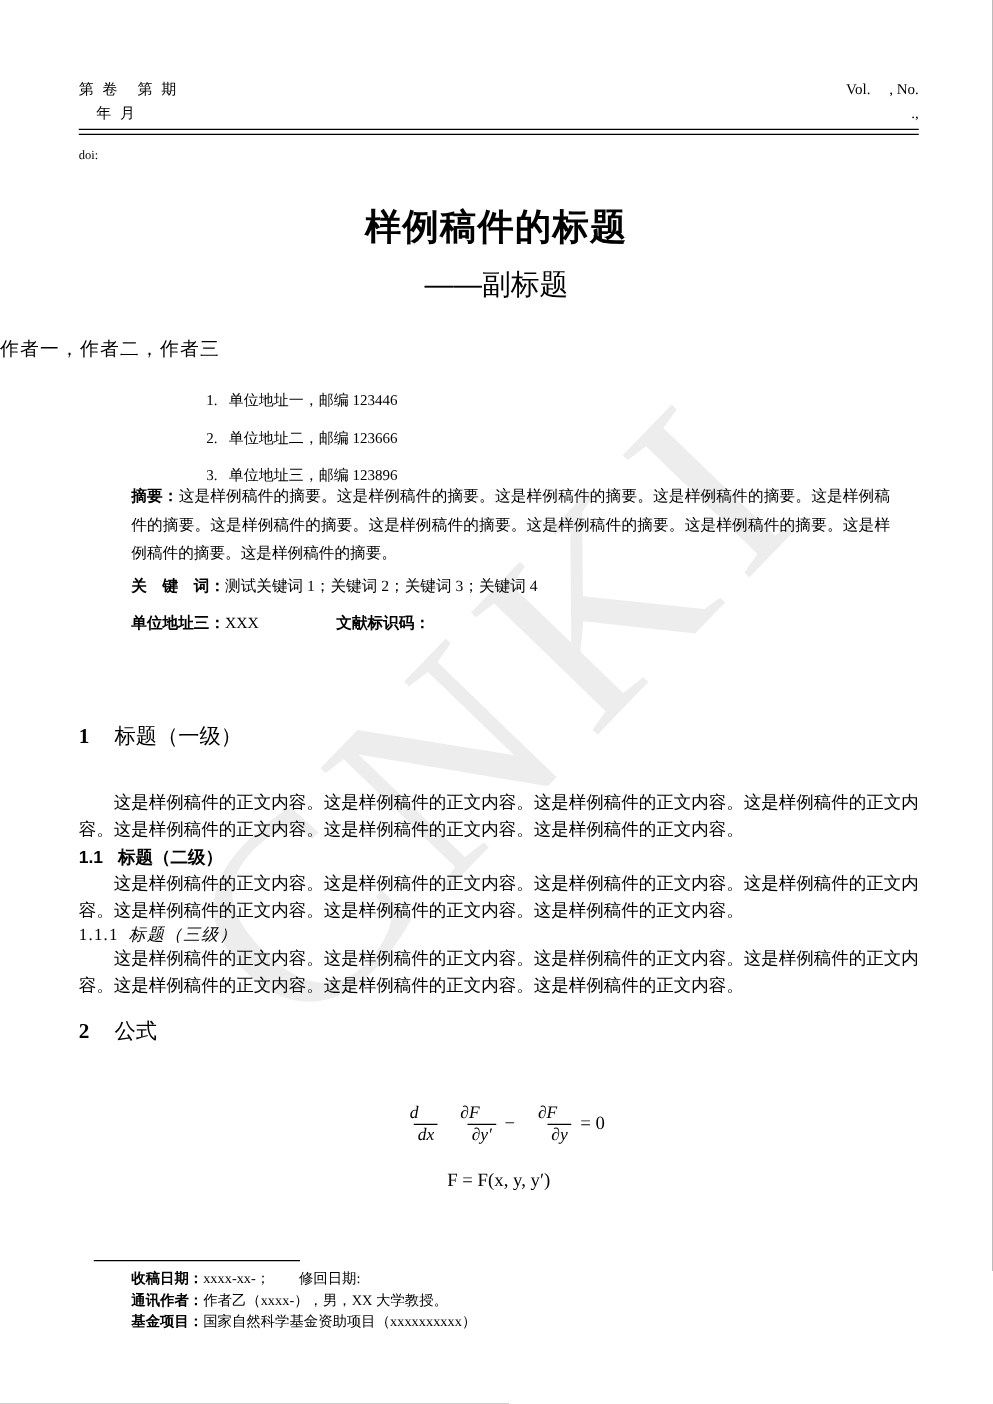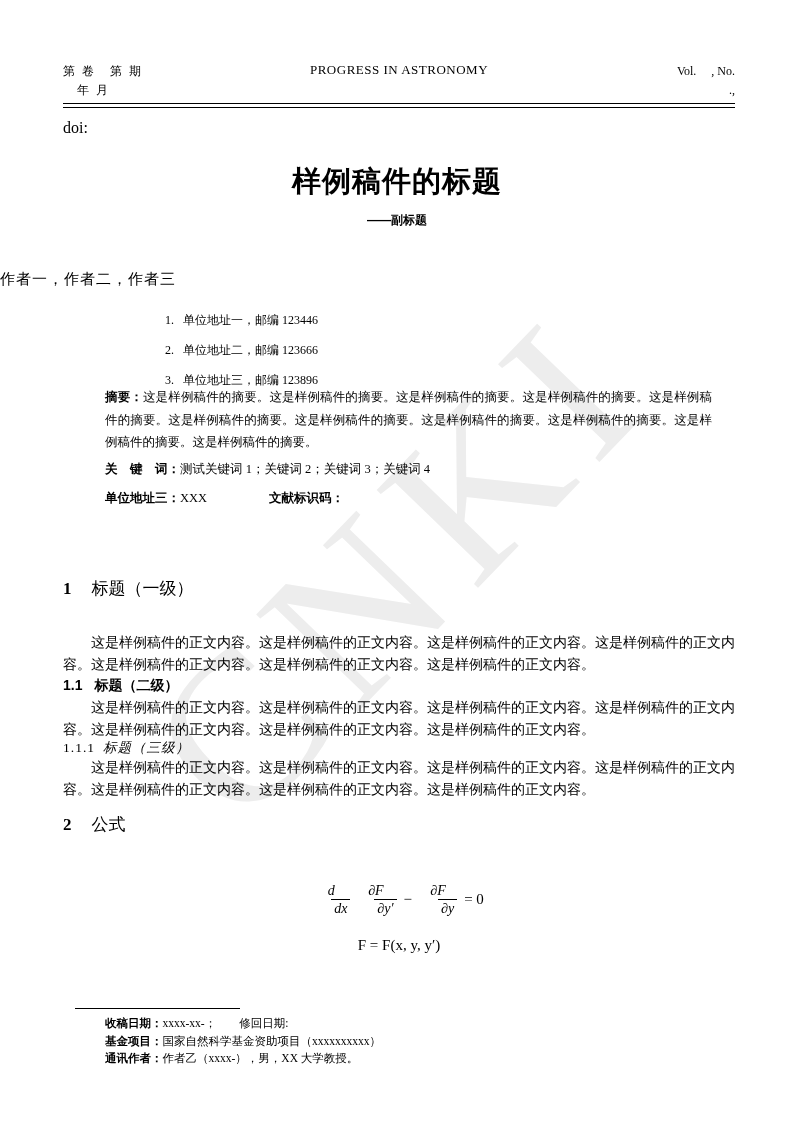--- a/index.html
+++ b/index.html
@@ -24,29 +24,29 @@
   
   .header { top:60px; left:63px; right:59px; height:44px; font-size:12px; }
   .h-left { position:absolute; left:0; top:2px; line-height:19px; letter-spacing:2px; }
   .h-left2 { padding-left:14px; }
   .h-center { position:absolute; left:0; right:0; top:0; text-align:center; }
   .h-cn { font-size:17px; letter-spacing:9px; line-height:22px; }
   .h-en { font-size:13px; line-height:19px; letter-spacing:0.5px; }
   .h-right { position:absolute; right:0; top:2px; text-align:right; line-height:19px; }
   .rule { top:103px; left:63px; right:59px; height:3px;
           border-top:1.6px solid #000; border-bottom:1px solid #000; }
-  .doi { top:119px; left:63px; font-size:16px; }
+  .doi { top:119px; left:63px; font-size:10px; }
 
   
   .title { top:162px; left:0; right:0; text-align:center;
            font-family:"Liberation Sans","DejaVu Sans",sans-serif;
            font-weight:bold; font-size:29px; letter-spacing:1px; }
   .subtitle { top:212px; left:0; right:0; text-align:center;
               font-family:"Liberation Sans",sans-serif;
-              font-weight:bold; font-size:12px; }
+              font-weight:normal; font-size:23px; }
   .authors { top:270px; left:0; right:0; text-align:left; font-size:15px; letter-spacing:1px; }
 
   
   .affils { top:312px; left:117px; font-size:12px;margin-left:48px; }
   .affil-row { margin-bottom:13px; }
   .affil-num { display:inline-block; width:18px; }
 
   
   .abstract { top:386px; left:105px; width:607px; font-size:12.5px;
               line-height:22.5px; text-align:justify; }
@@ -87,21 +87,20 @@
   <div class="watermark">CNKI</div>
 
   <div class="layer">
 
     <div class="abs header">
       <div class="h-left">
         <div>第 卷　第 期</div>
         <div class="h-left2">年 月</div>
       </div>
       <div class="h-center">
-        <div class="h-en">PROGRESS IN ASTRONOMY</div>
       </div>
       <div class="h-right">
         <div>Vol.　 , No.</div>
         <div>.,</div>
       </div>
     </div>
 
     <div class="abs rule"></div>
 
     <div class="abs doi">doi:</div>
@@ -172,21 +171,21 @@
       </div>
       <div class="f-line2">F = F(x, y, y′)</div>
     </div>
 
     <div class="abs foot-rule"></div>
     <div class="abs footnote">
       <div>
         <span class="foot-label">收稿日期：</span><span>xxxx-xx-；　　修回日期:</span>
       </div>
       <div>
-        <span class="foot-label">基金项目：</span><span>国家自然科学基金资助项目（xxxxxxxxxx）</span>
+        <span class="foot-label">通讯作者：</span><span>作者乙（xxxx-），男，XX 大学教授。</span>
       </div>
       <div>
-        <span class="foot-label">通讯作者：</span><span>作者乙（xxxx-），男，XX 大学教授。</span>
+        <span class="foot-label">基金项目：</span><span>国家自然科学基金资助项目（xxxxxxxxxx）</span>
       </div>
     </div>
 
   </div>
 </div>
 
 </body></html>

